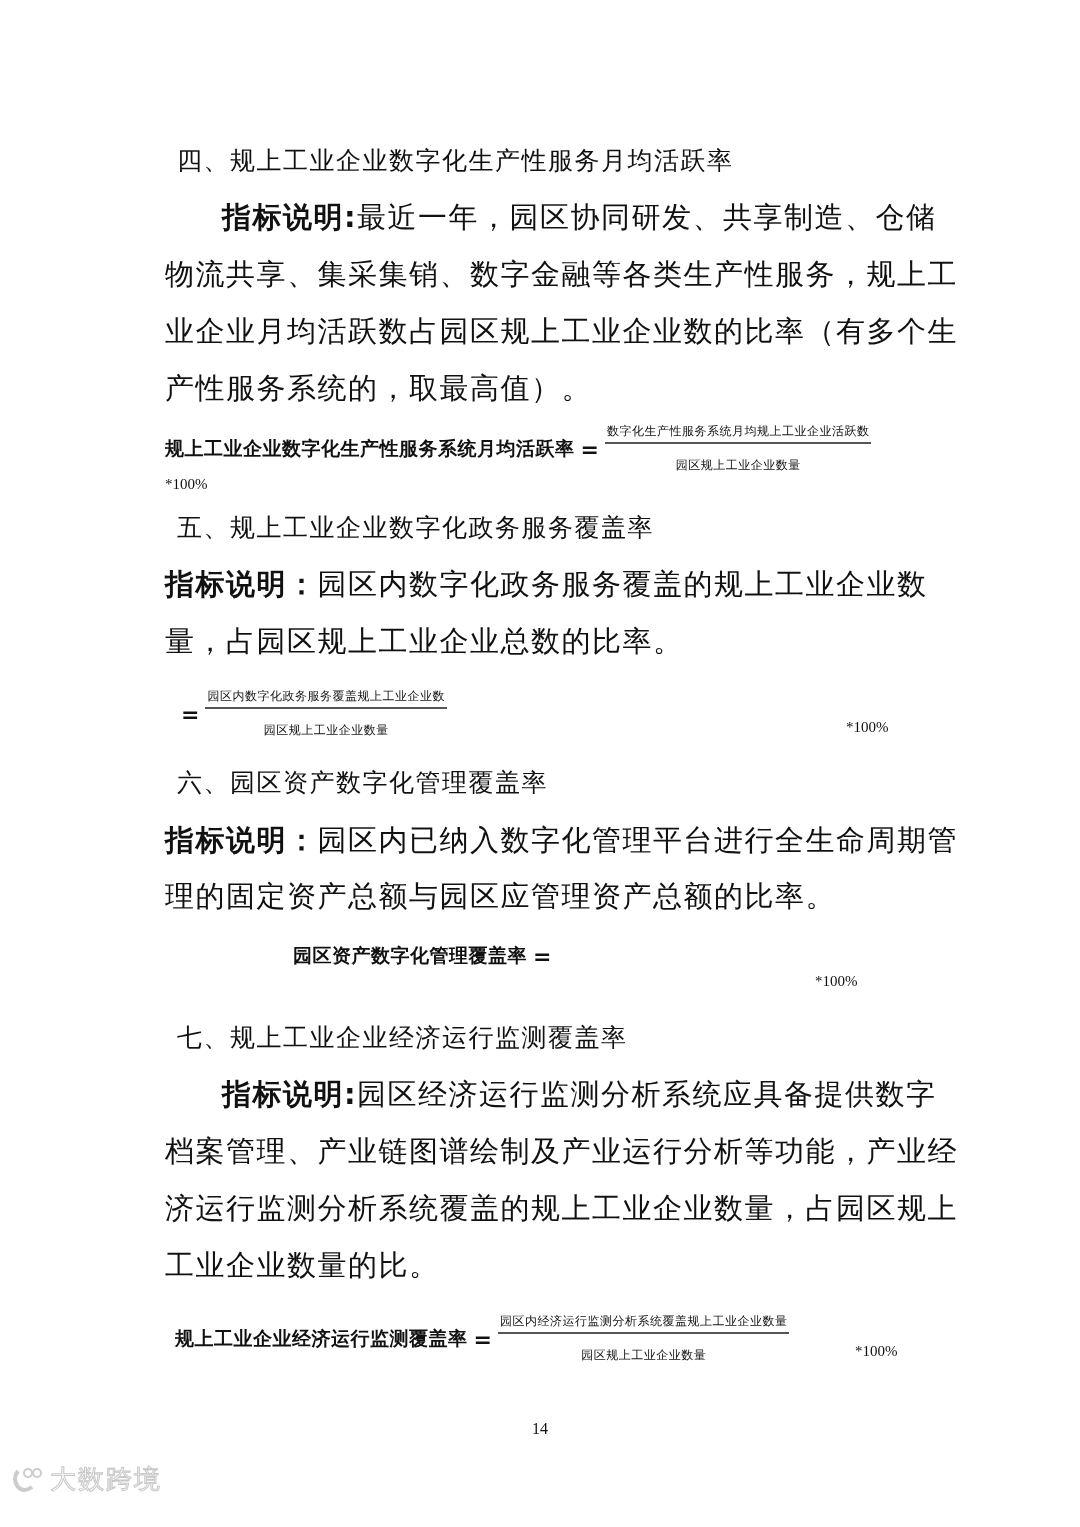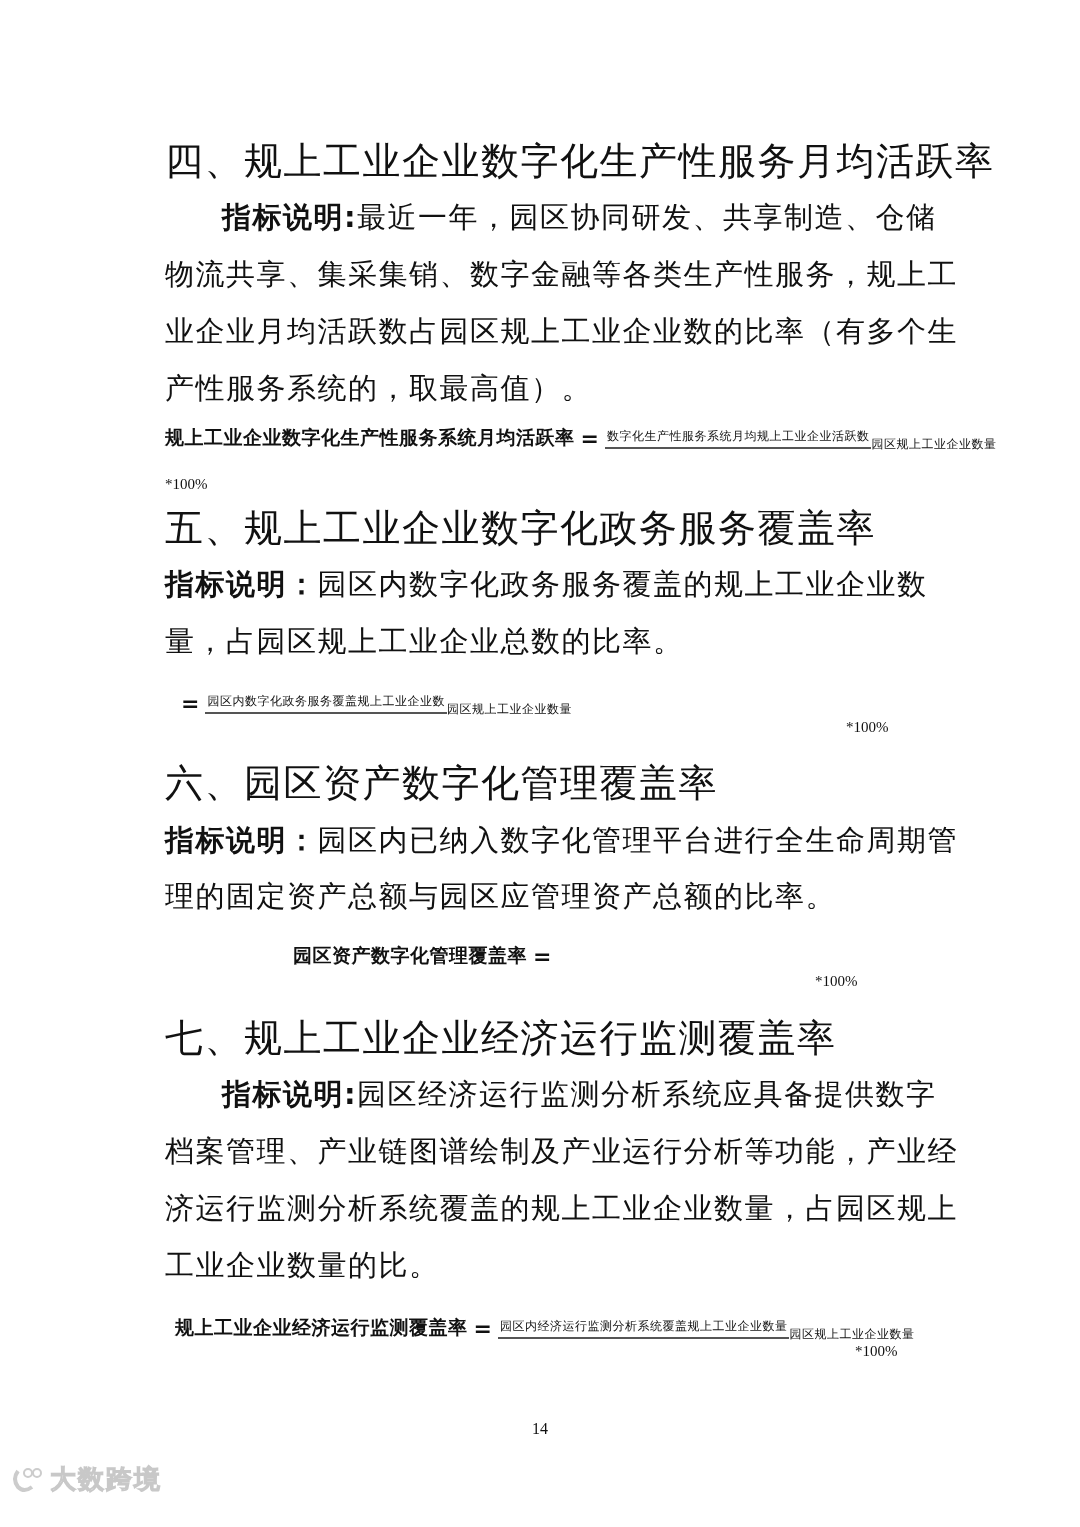--- a/index.html
+++ b/index.html
@@ -1,29 +1,29 @@
 <!DOCTYPE html>
 <html><head>
 <meta charset="utf-8">
 <style>
   html, body { margin:0; padding:0; background:#ffffff; }
   body { width:1080px; height:1527px; position:relative; overflow:hidden;
          font-family:"DejaVu Serif","Liberation Serif",serif; color:#111; }
   .line { position:absolute; left:165px; font-size:29px; line-height:36px; white-space:nowrap; letter-spacing:1.5px; }
-  .heading { font-size:38px; }
+  .heading { font-size:25px;margin-left:12px; }
   .bold { font-weight:bold; font-family:"DejaVu Sans","Liberation Sans",sans-serif;margin-top:31px; }
   .formula { position:absolute; display:flex; align-items:center; white-space:nowrap; }
   .formula .lhs { font-family:"DejaVu Sans","Liberation Sans",sans-serif; font-weight:bold; font-size:19px; letter-spacing:0.5px; }
   .formula .eq { font-size:22px; font-weight:bold; margin:0 6px; }
-  .frac { display:flex; flex-direction:row; align-items:center; }
+  .frac { display:flex; flex-direction:column; align-items:center; }
   .frac .num { font-size:12px; padding:0 2px 2px 2px; border-bottom:2px solid #555; letter-spacing:0.5px; }
   .frac .den { font-size:12px; padding-top:13px; letter-spacing:0.5px; }
   .pct { position:absolute; font-family:"Liberation Serif","DejaVu Serif",serif; font-size:15px; }
   .pagenum { position:absolute; left:532px; top:1420px; font-family:"Liberation Serif",serif; font-size:16px; }
-  .watermark { position:absolute; left:10px; top:1462px; font-family:"DejaVu Sans",sans-serif; font-size:26px; font-weight:bold; color:#fff;
+  .watermark { position:absolute; left:10px; top:1462px; font-family:"DejaVu Sans",sans-serif; font-size:26px; font-weight:normal; color:#fff;
                -webkit-text-stroke:1px #c8c8c8; letter-spacing:2px; display:flex; align-items:center; gap:6px; }
   .wm-logo { width:34px; height:30px; }
 </style>
 </head>
 <body>
 
 <div class="line heading" style="top:143px">四、规上工业企业数字化生产性服务月均活跃率</div>
 <div class="line" style="top:199px;left:222px">
   <span class="bold">指标说明:</span><span>最近一年，园区协同研发、共享制造、仓储</span>
 </div>

